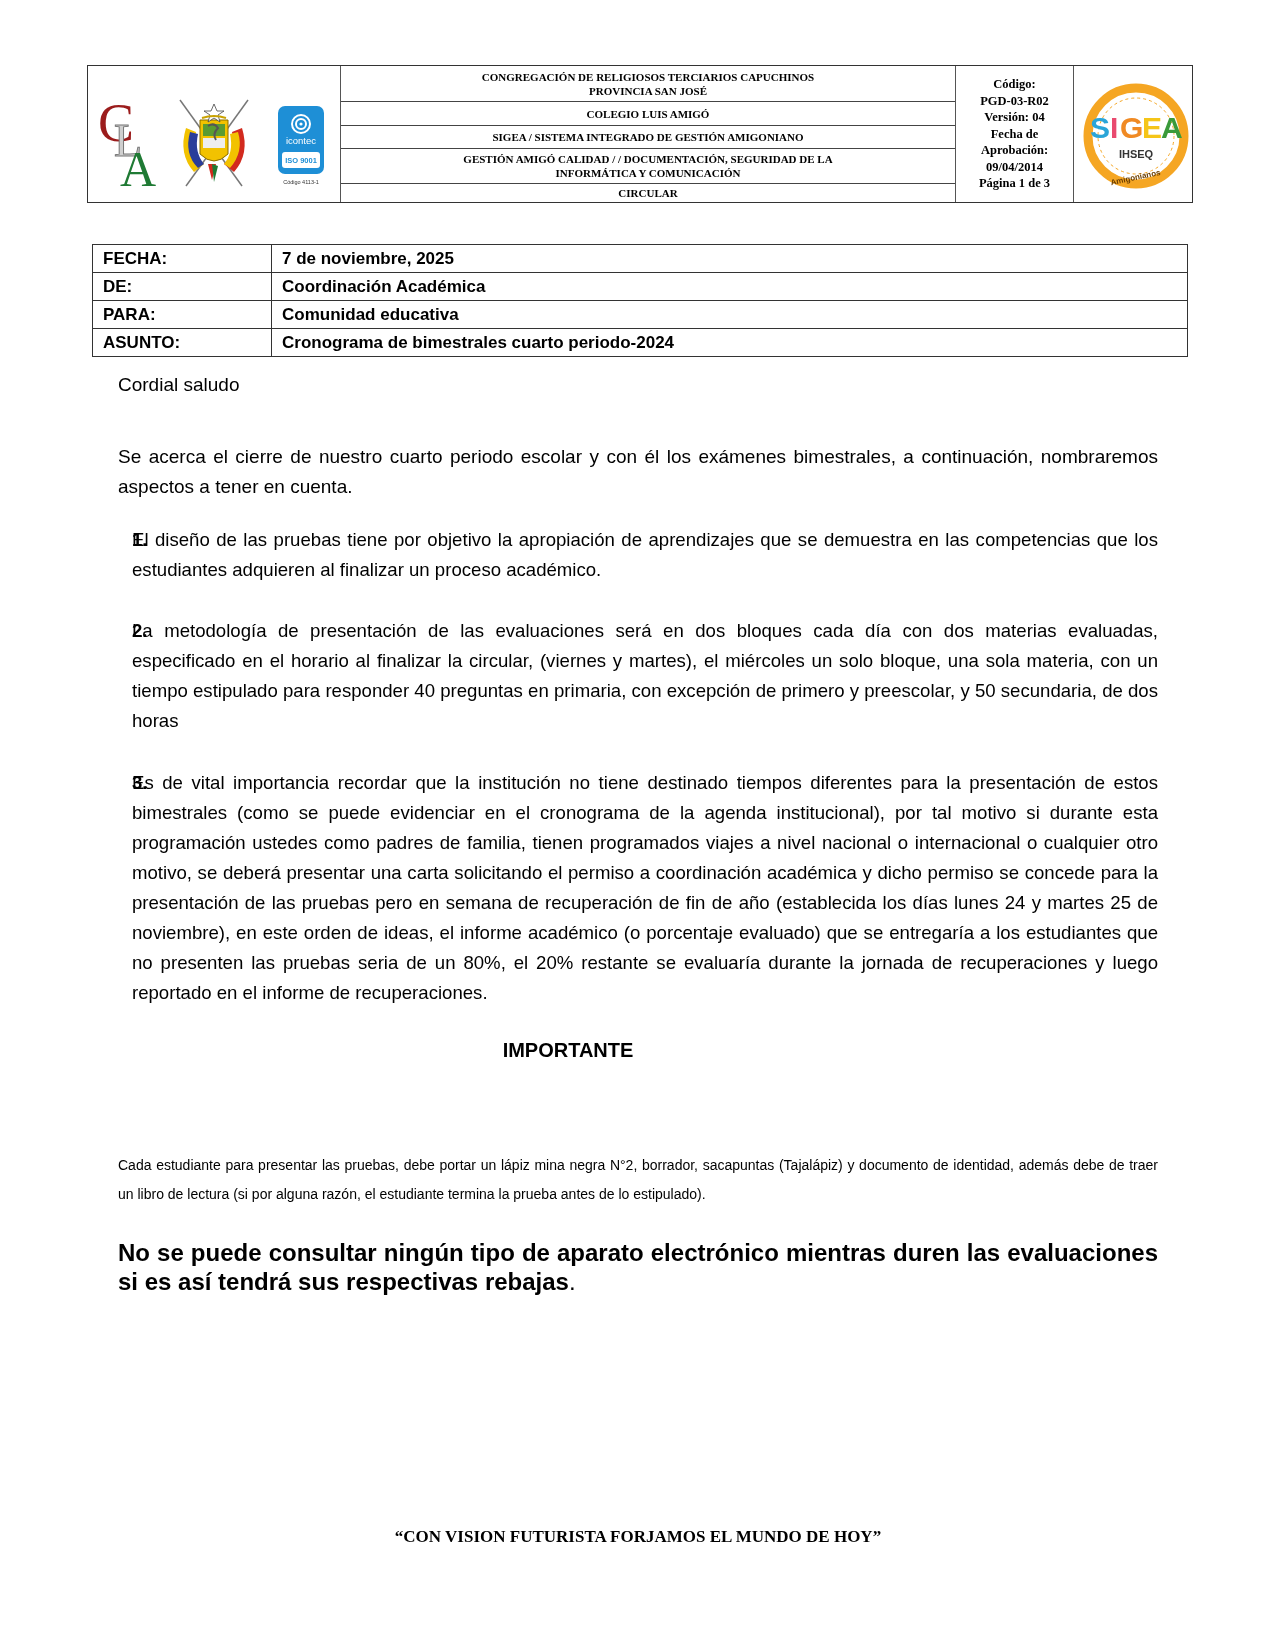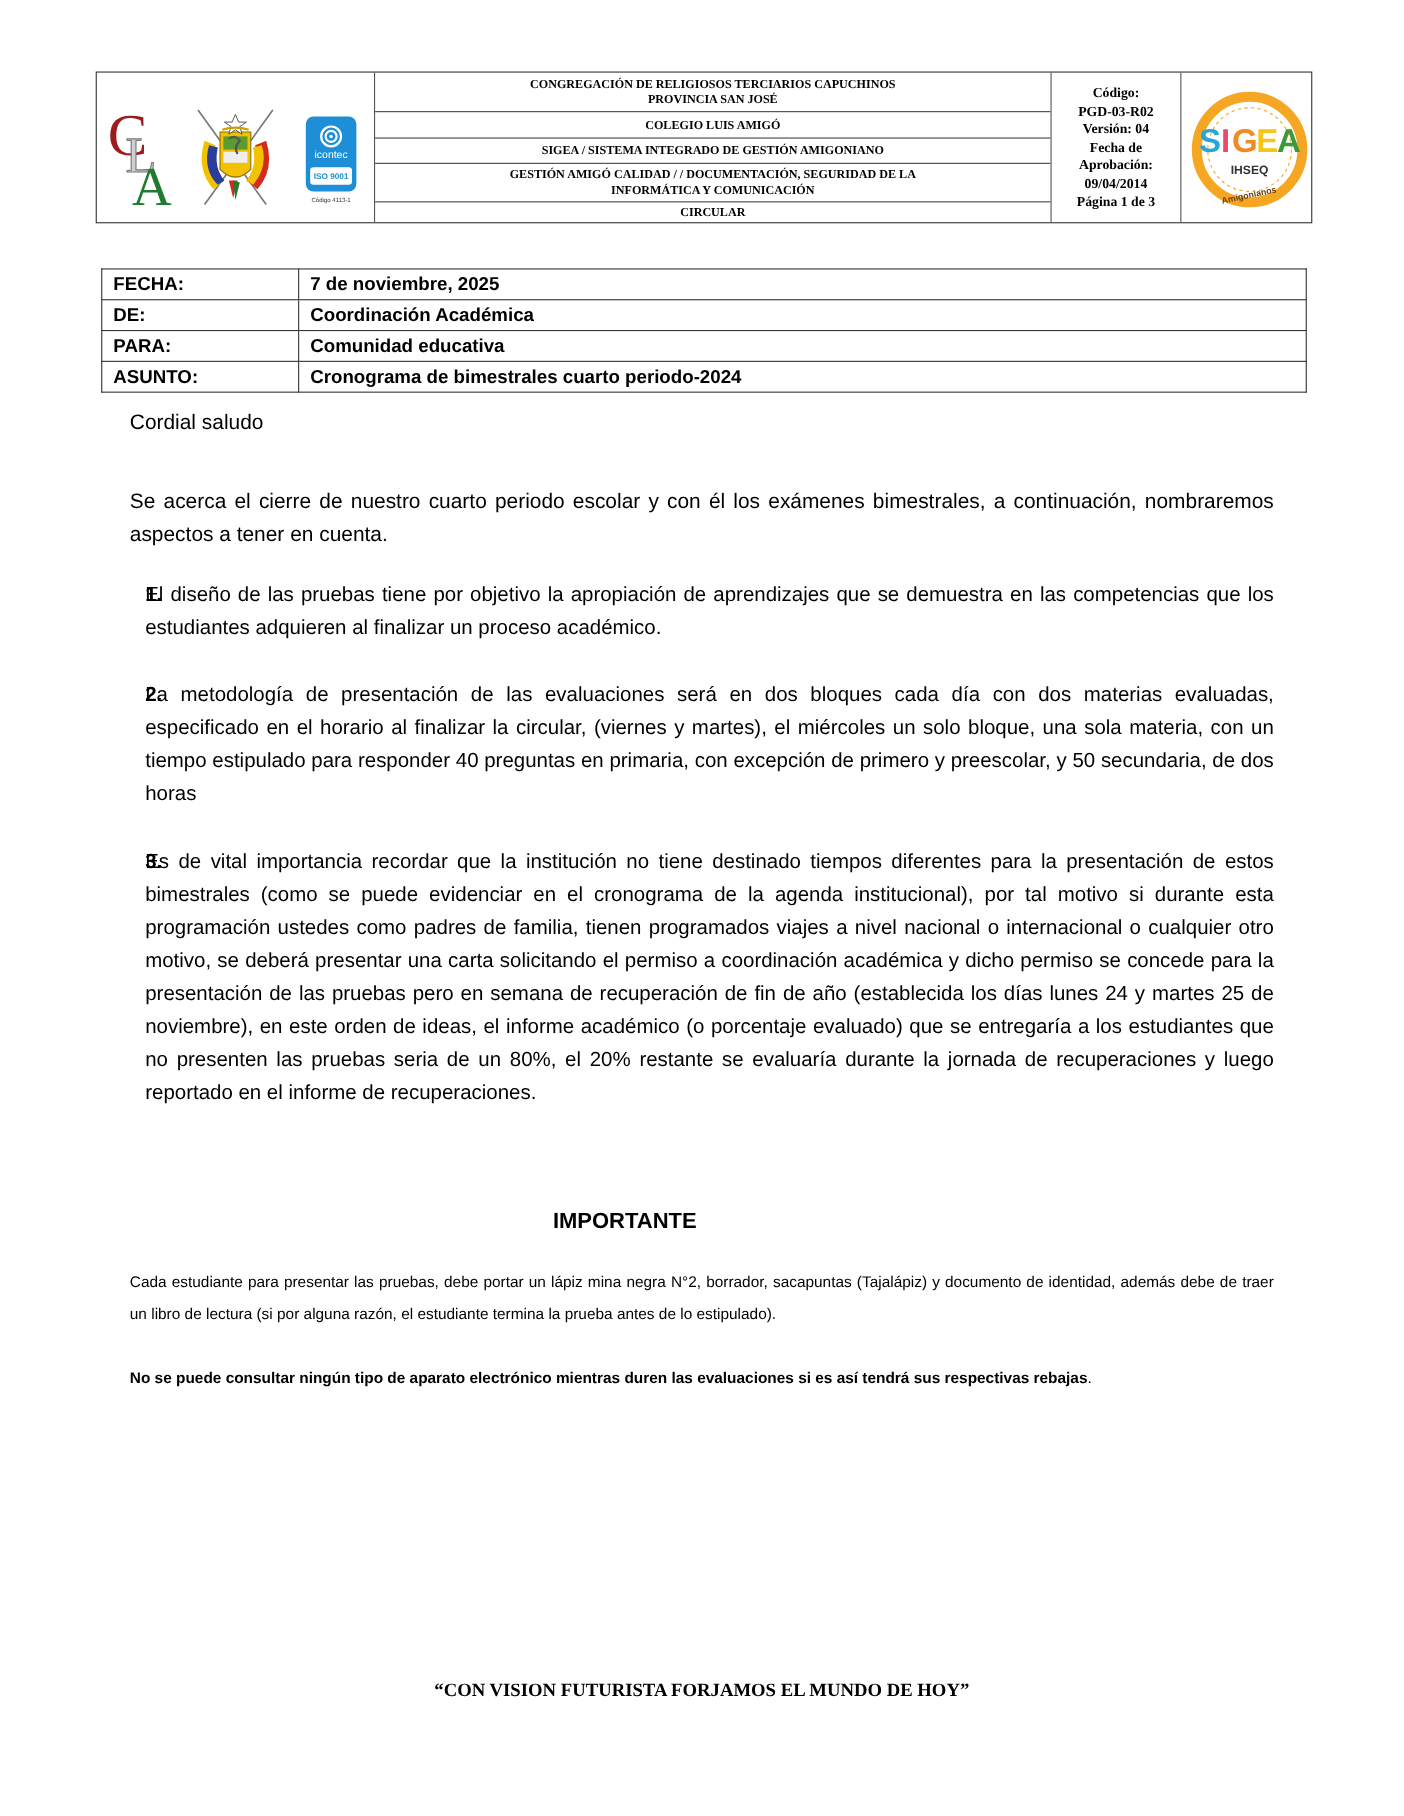--- a/index.html
+++ b/index.html
@@ -36,25 +36,25 @@
   .info td.k { width: 168px; }
 
   
   .txt { position: absolute; font-family: "Liberation Sans", sans-serif; font-size: 19px; line-height: 30px; text-align: justify; }
   .greet { left: 118px; top: 370px; }
   .intro { left: 118px; top: 442px; width: 1040px; }
   .item { position: absolute; left: 132px; width: 1026px; font-family: "Liberation Sans", sans-serif; font-size: 18.6px; line-height: 30px; text-align: justify; }
   .item .num { position: absolute; left: 0; top: 0; font-weight: bold; }
   .item .body { display: block; }
   .i1 { top: 525px; } .i2 { top: 616px; } .i3 { top: 768px; }
-  .important { position: absolute; left: 0; width: 1136px; top: 1095px; text-align: center;
+  .important { position: absolute; left: 0; width: 1136px; top: 1035px; text-align: center;
         font-family: "Liberation Sans", sans-serif; font-weight: bold; font-size: 20px; line-height: 30px; }
   .note { left: 118px; top: 1151px; width: 1040px; font-size: 14px; line-height: 29px; }
   .warn { position: absolute; left: 118px; top: 1238px; width: 1040px; font-family: "Liberation Sans", sans-serif;
-        font-weight: bold; font-size: 14px; line-height: 29px; text-align: justify; }
+        font-weight: bold; font-size: 24px; line-height: 29px; text-align: justify; }
   .warn .dot { font-weight: normal; }
   .footer { position: absolute; left: 0; width: 1276px; top: 1527px; text-align: center;
         font-family: "Liberation Serif", serif; font-weight: bold; font-size: 17px; }
 </style>
 </head>
 <body>
 
 <div class="page">
 
   <div class="hdr">

